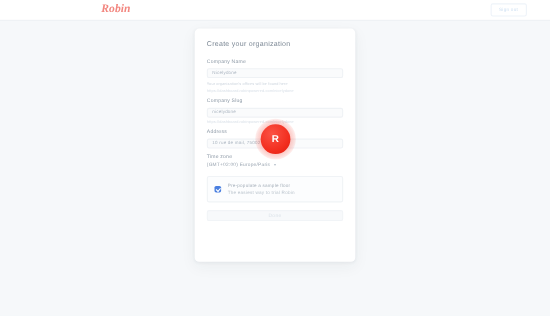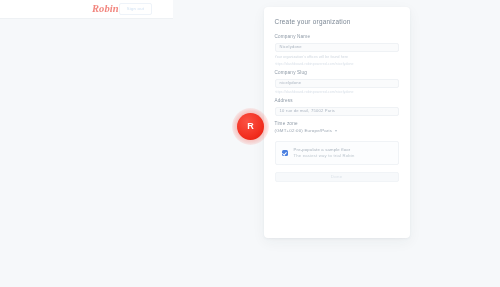--- a/index.html
+++ b/index.html
@@ -15,21 +15,21 @@
     background: #f6f8fa;
     -webkit-font-smoothing: antialiased;
   }
 
   #app {
     position: relative;
     width: 500px;
     height: 238px;
     background: #f6f8fa;
     display: flex;
-    flex-direction: row;
+    flex-direction: column;
   }
 
   
   .header {
     height: 19px;
     background: #ffffff;
     border-bottom: 1px solid #eef1f4;
     display: flex;
     align-items: center;
     justify-content: space-between;

